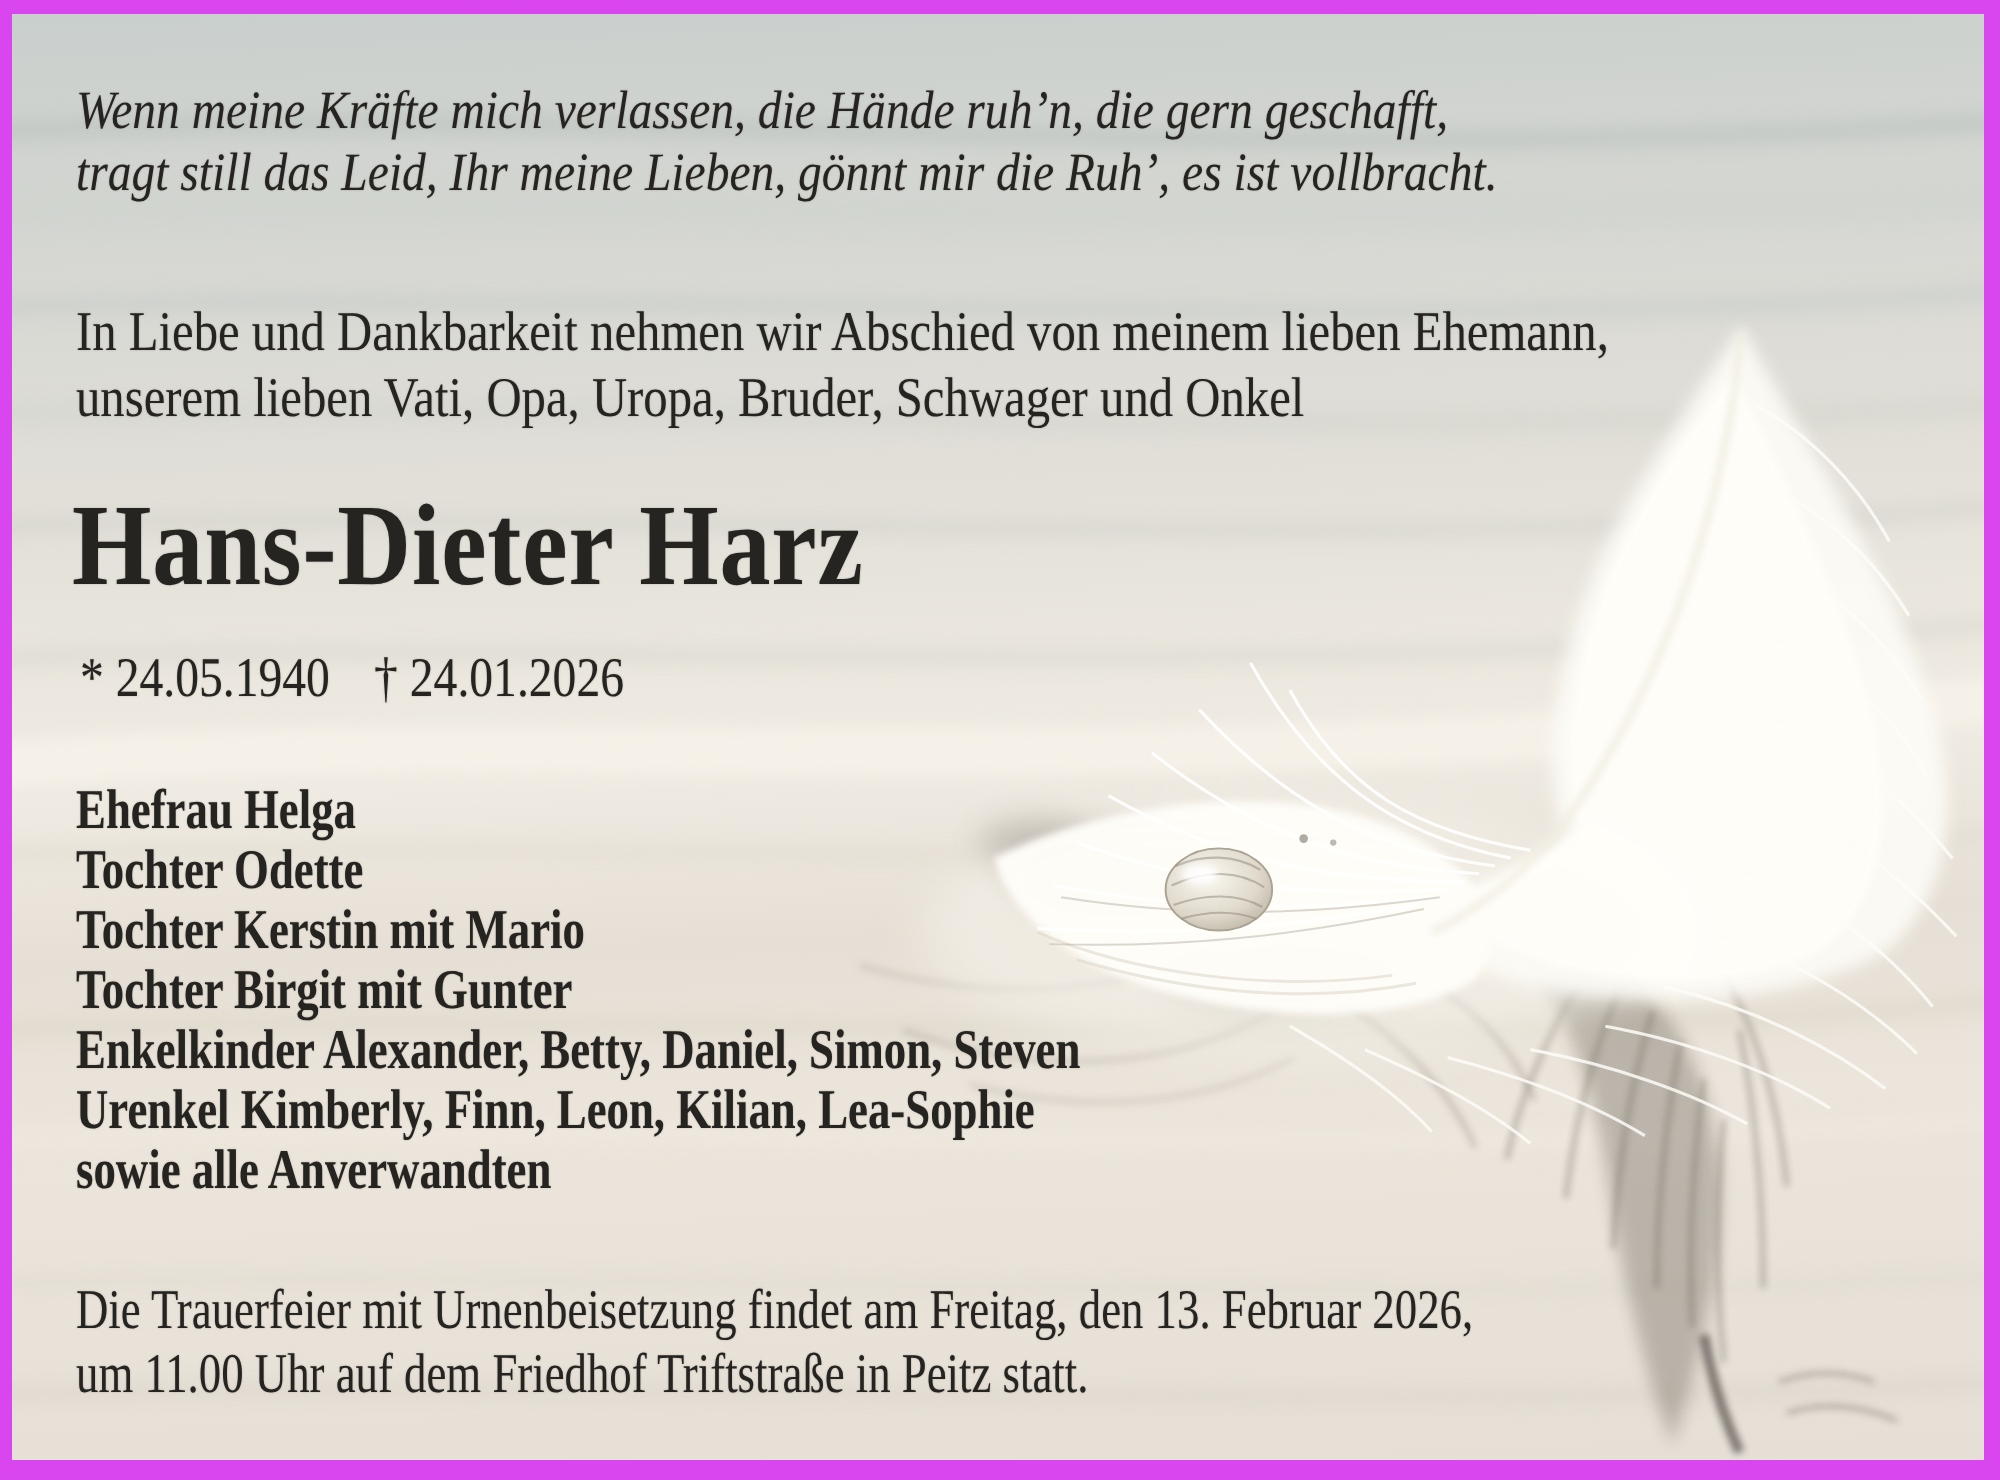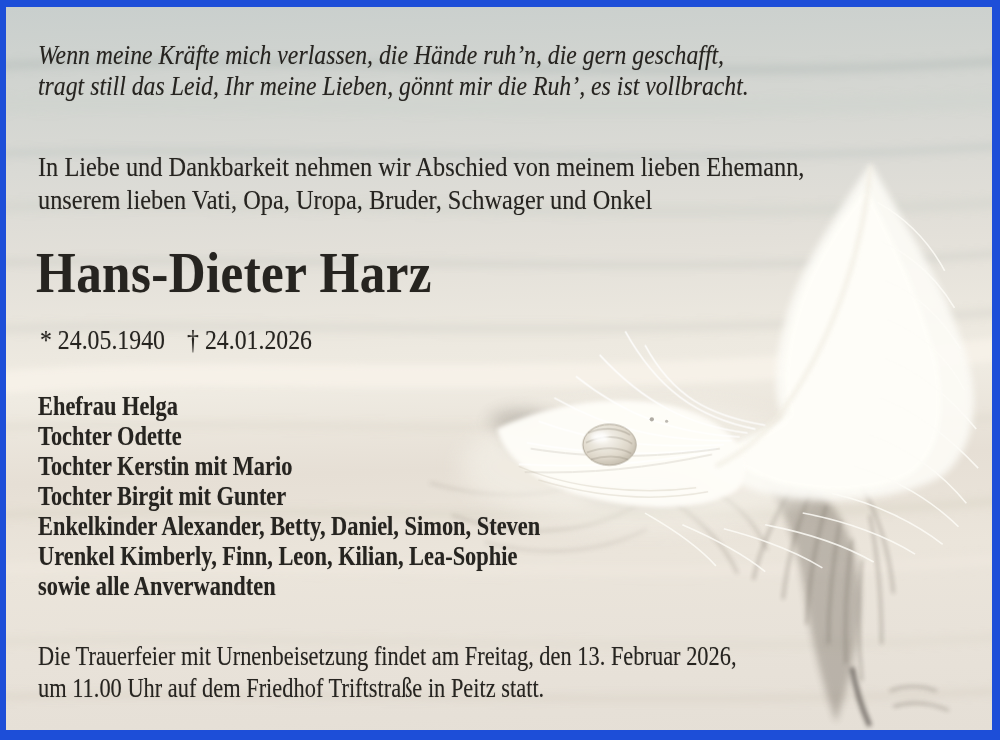--- a/index.html
+++ b/index.html
@@ -5,21 +5,21 @@
   * { margin:0; padding:0; box-sizing:border-box; }
   html,body { width:1000px; height:740px; }
   body {
     font-family:"Liberation Serif", serif;
     background:#161412;
     position:relative;
     overflow:hidden;
   }
   .frame {
     position:absolute; inset:0;
-    background:#1d4ed8;
+    background:#d946ef;
   }
   .notice {
     position:absolute; left:6px; top:7px; right:8px; bottom:10px;
     overflow:hidden;
     background:linear-gradient(178deg,
       #c9cfcd 0%, #d1d4d0 10%, #dadad5 22%, #e3e0d9 34%,
       #ede9e0 47%, #efebe2 52%, #e6dfd5 63%, #ebe5db 75%,
       #e8e2d9 87%, #e5dfd6 100%);
   }
   svg.bg { position:absolute; inset:0; width:100%; height:100%; pointer-events:none; }

